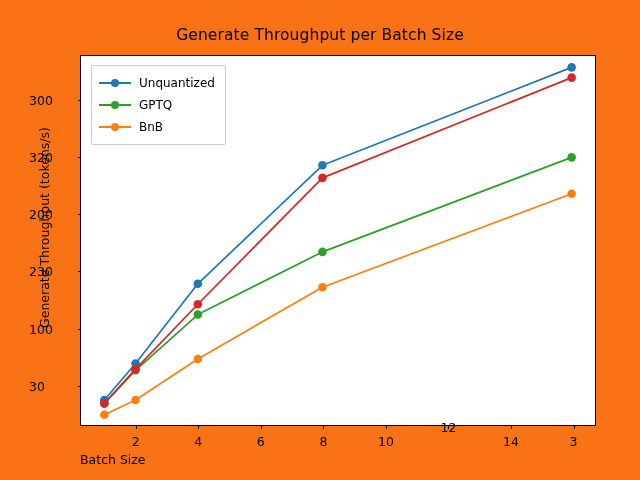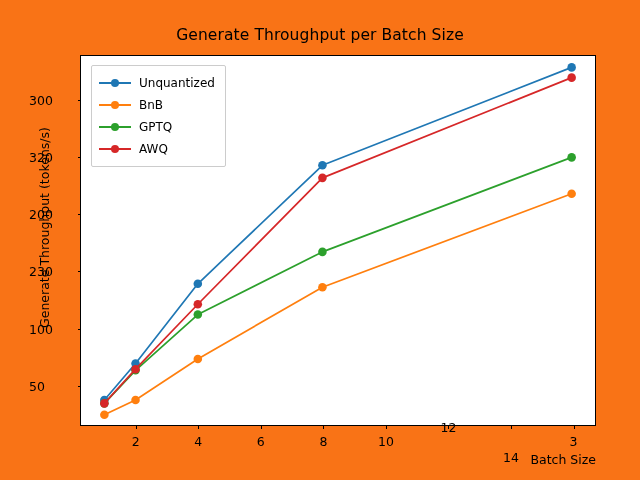--- a/index.html
+++ b/index.html
@@ -76,21 +76,21 @@
     height: 3.5px;
     width: 1px;
     top: 100%;
   }
   
   #xlabel {
     position: absolute;
     left: 80px;
     top: 452px;
     width: 516px;
-    text-align: right;
+    text-align: left;
     font-size: 12.5px;
     color: #000000;
   }
   #ylabel {
     position: absolute;
     left: -146px;
     top: 220px;
     width: 380px;
     text-align: center;
     font-size: 12.5px;
@@ -187,42 +187,35 @@
     <div id="legend">
         <div class="legend-row">
           <span class="legend-swatch">
             <span class="lsline" style="background: rgb(31, 119, 180);"></span>
             <span class="lsdot" style="background: rgb(31, 119, 180);"></span>
           </span>
           <span class="legend-text">Unquantized</span>
         </div>
         <div class="legend-row">
           <span class="legend-swatch">
-            <span class="lsline" style="background: rgb(255, 127, 14);"></span>
-            <span class="lsdot" style="background: rgb(255, 127, 14);"></span>
-          </span>
-          <span class="legend-text">BnB</span>
-        </div>
-        <div class="legend-row">
-          <span class="legend-swatch">
             <span class="lsline" style="background: rgb(44, 160, 44);"></span>
             <span class="lsdot" style="background: rgb(44, 160, 44);"></span>
           </span>
           <span class="legend-text">GPTQ</span>
         </div>
         <div class="legend-row">
           <span class="legend-swatch">
-            <span class="lsline" style="background: rgb(214, 39, 40);"></span>
-            <span class="lsdot" style="background: rgb(214, 39, 40);"></span>
+            <span class="lsline" style="background: rgb(255, 127, 14);"></span>
+            <span class="lsdot" style="background: rgb(255, 127, 14);"></span>
           </span>
-          <span class="legend-text">AWQ</span>
+          <span class="legend-text">BnB</span>
         </div>
       </div>
   <div class="tick-mark ytick-mark" style="top: 329.78px;"></div>
-      <div class="tick-label ytick-label" style="top: 329.78px; left: -52px; width: 44px;">50</div>
+      <div class="tick-label ytick-label" style="top: 329.78px; left: -52px; width: 44px;">30</div>
       <div class="tick-mark ytick-mark" style="top: 272.52px;"></div>
       <div class="tick-label ytick-label" style="top: 272.52px; left: -52px; width: 44px;">100</div>
       <div class="tick-mark ytick-mark" style="top: 215.27px;"></div>
       <div class="tick-label ytick-label" style="top: 215.27px; left: -52px; width: 44px;">230</div>
       <div class="tick-mark ytick-mark" style="top: 158.02px;"></div>
       <div class="tick-label ytick-label" style="top: 158.02px; left: -52px; width: 44px;">200</div>
       <div class="tick-mark ytick-mark" style="top: 100.77px;"></div>
       <div class="tick-label ytick-label" style="top: 100.77px; left: -52px; width: 44px;">320</div>
       <div class="tick-mark ytick-mark" style="top: 43.51px;"></div>
       <div class="tick-label ytick-label" style="top: 43.51px; left: -52px; width: 44px;">300</div>
@@ -232,21 +225,21 @@
       <div class="tick-label xtick-label" style="left: 117.27px; top: 378px;">4</div>
       <div class="tick-mark xtick-mark" style="left: 179.82px;"></div>
       <div class="tick-label xtick-label" style="left: 179.82px; top: 378px;">6</div>
       <div class="tick-mark xtick-mark" style="left: 242.36px;"></div>
       <div class="tick-label xtick-label" style="left: 242.36px; top: 378px;">8</div>
       <div class="tick-mark xtick-mark" style="left: 304.91px;"></div>
       <div class="tick-label xtick-label" style="left: 304.91px; top: 378px;">10</div>
       <div class="tick-mark xtick-mark" style="left: 367.45px;"></div>
       <div class="tick-label xtick-label" style="left: 367.45px; top: 364px;">12</div>
       <div class="tick-mark xtick-mark" style="left: 430px;"></div>
-      <div class="tick-label xtick-label" style="left: 430px; top: 378px; margin-top: 16px;">14</div>
+      <div class="tick-label xtick-label" style="left: 430px; top: 378px;">14</div>
       <div class="tick-mark xtick-mark" style="left: 492.55px;"></div>
       <div class="tick-label xtick-label" style="left: 492.55px; top: 378px;">3</div>
     </div>
 
   <div id="xlabel">Batch Size</div>
   <div id="ylabel">Generate Throughput (tokens/s)</div>
 
 </div>
 
 </body></html>

